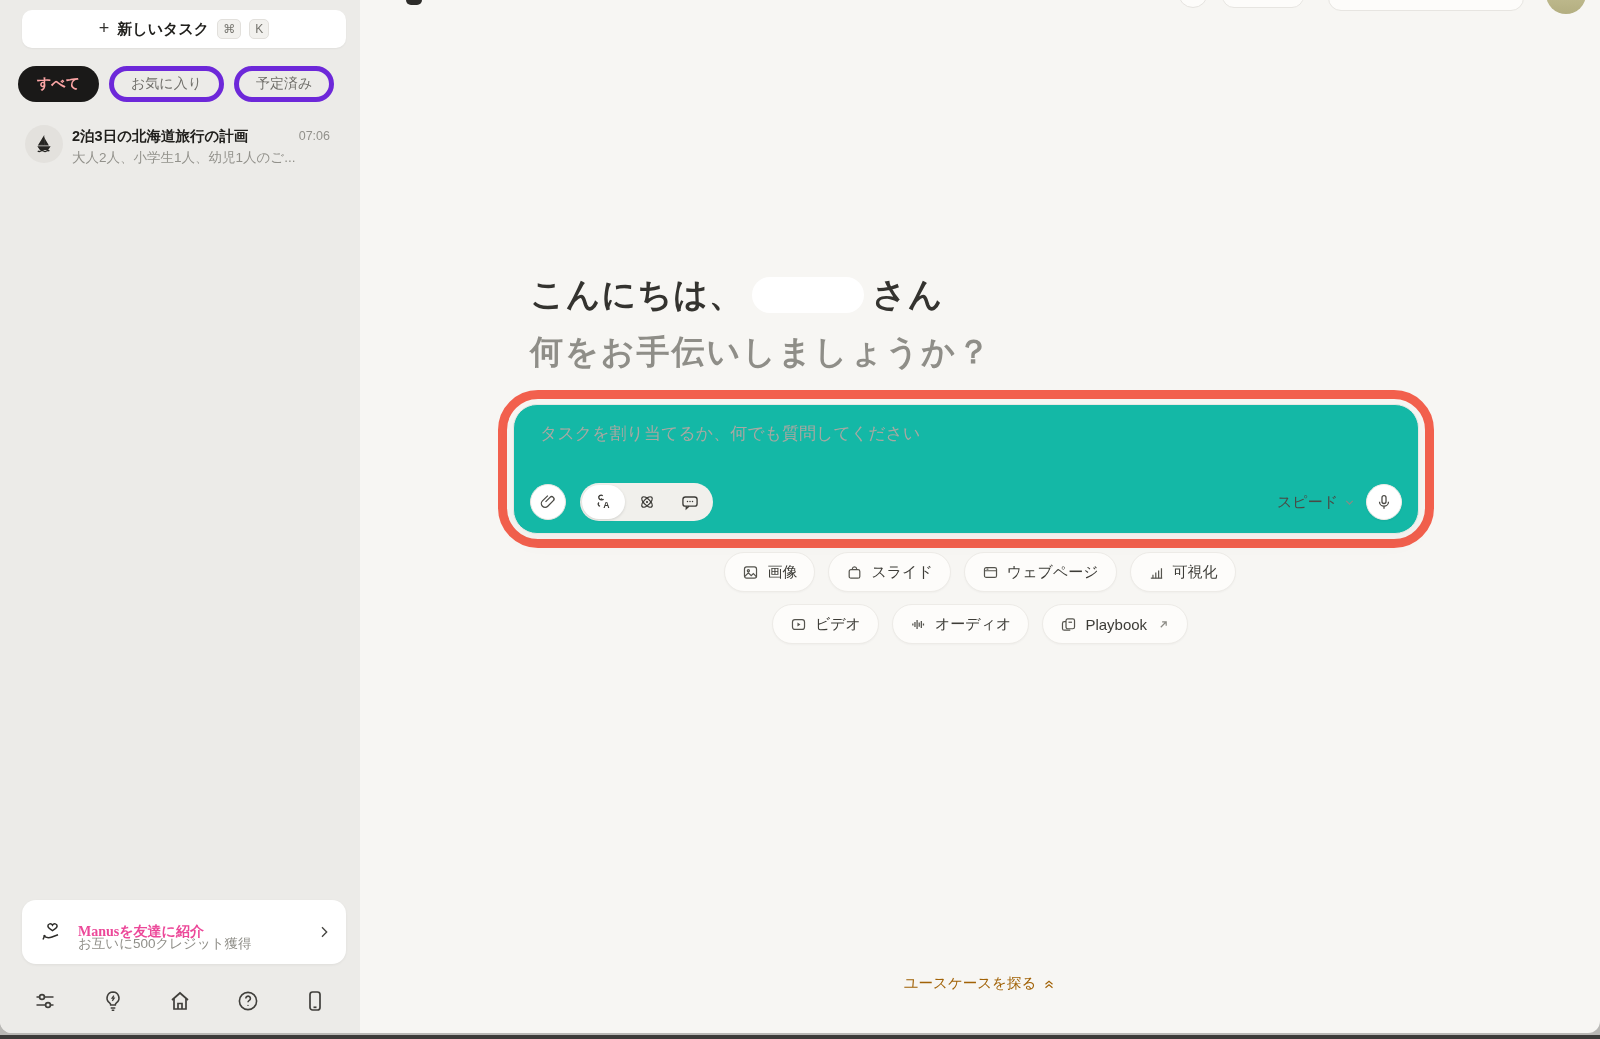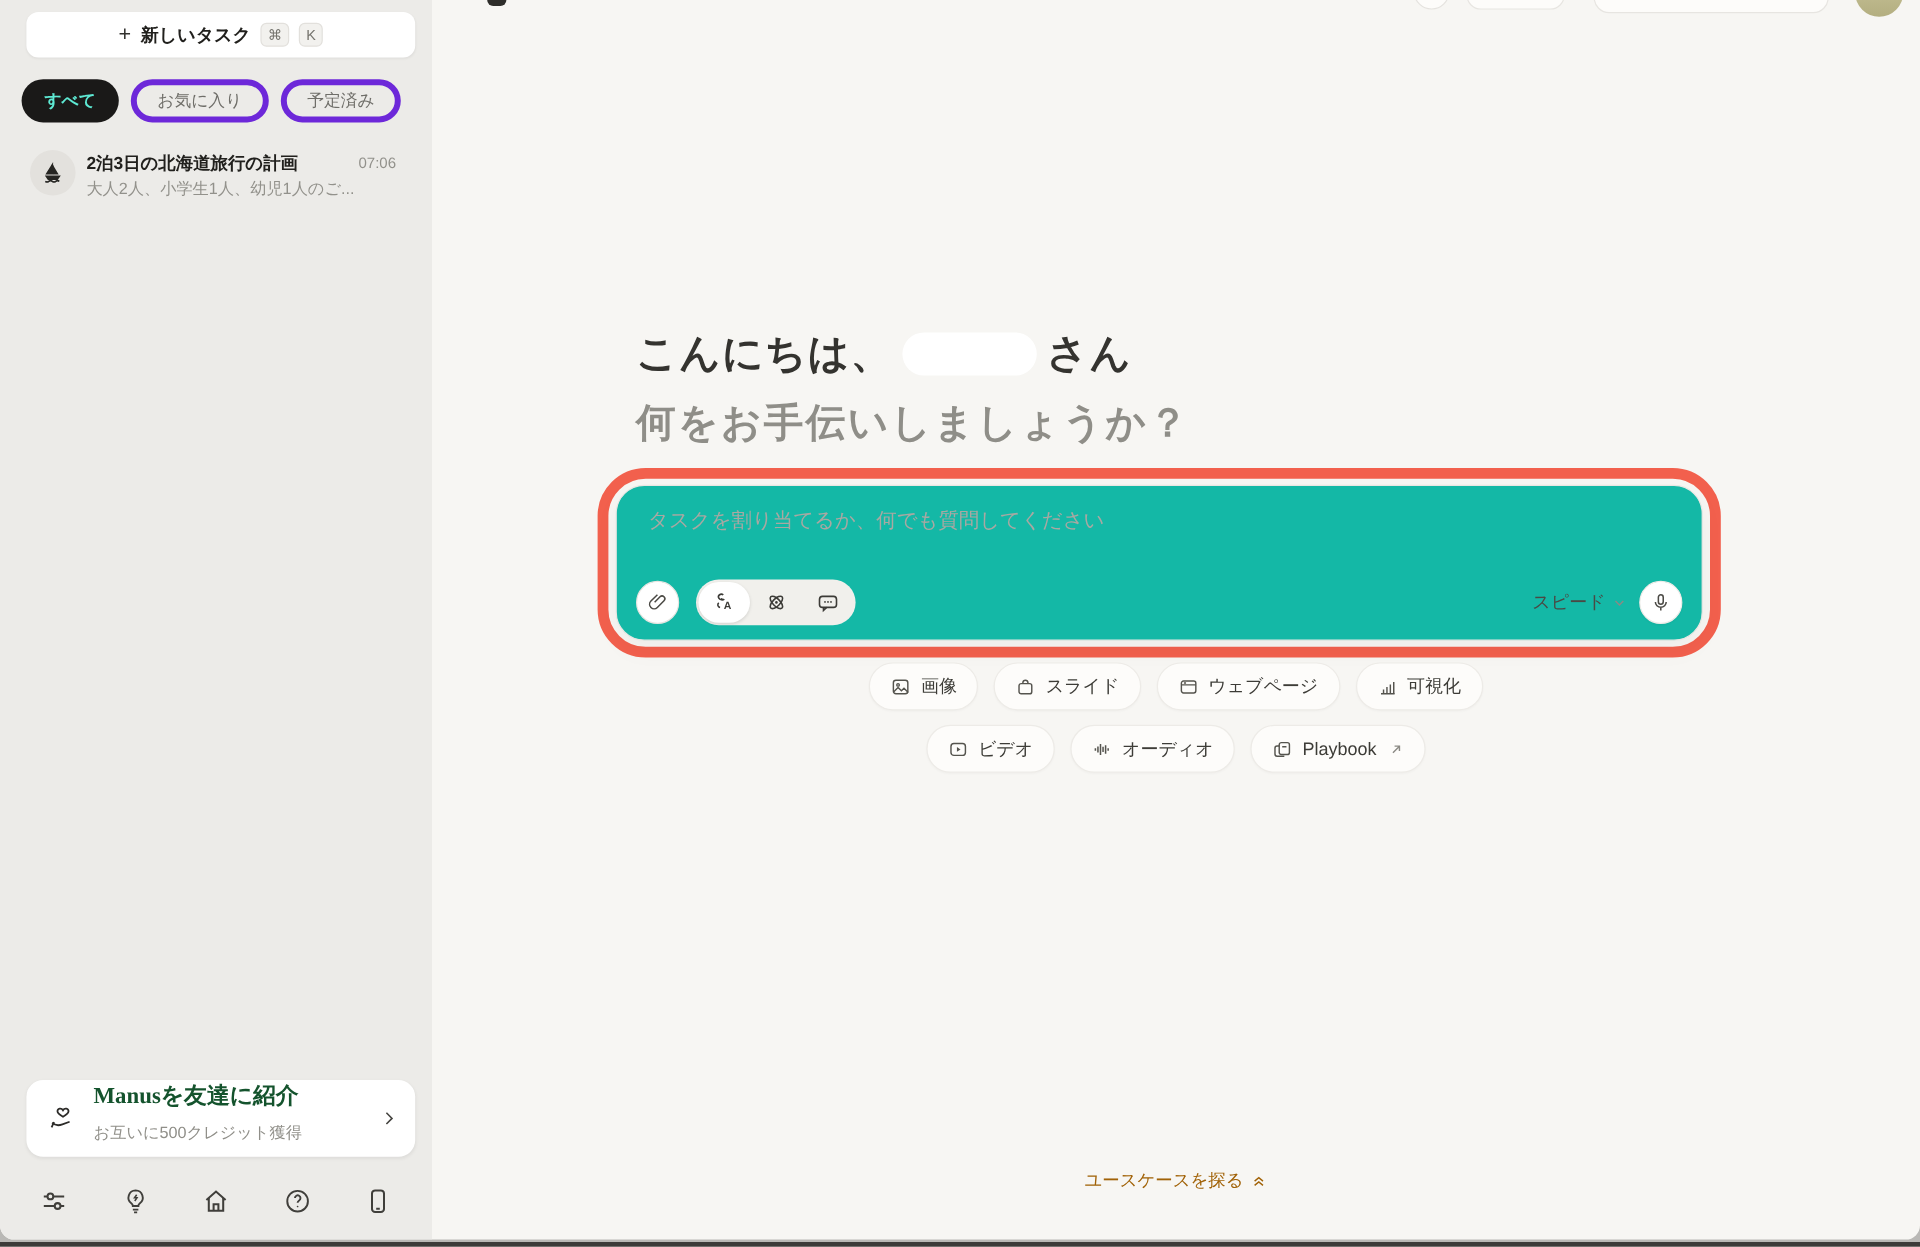--- a/index.html
+++ b/index.html
@@ -18,37 +18,37 @@
   .new-task-btn { position:absolute; left:22px; top:10px; width:324px; height:38px; background:#ffffff;
     border-radius:10px; box-shadow:0 1px 2px rgba(0,0,0,.05); display:flex; align-items:center;
     justify-content:center; gap:8px; cursor:pointer; }
   .new-task-btn .plus { font-size:18px; color:#33322f; font-weight:400; line-height:1; margin-top:-2px; }
   .new-task-btn .label { font-size:15px; color:#21201d; font-weight:600; }
   .keycap { min-width:20px; height:20px; padding:0 5px; background:#f2f1ee; border:1px solid #e2e0dc;
     border-radius:5px; font-size:12px; color:#75746e; display:flex; align-items:center; justify-content:center; }
 
   .filters { position:absolute; left:18px; top:66px; display:flex; gap:10px; }
   .pill { height:36px; border-radius:18px; display:flex; align-items:center; font-size:14px; cursor:pointer; }
-  .pill.active { background:#1a1918; color:#5eead4; padding:0 19px; font-weight:600; }
+  .pill.active { background:#1a1918; color:#fca5a5; padding:0 19px; font-weight:600; }
   .pill.inactive { border:5px solid #6d28d9; color:#6f6e69; padding:0 17px; }
 
   .task-item { position:absolute; left:10px; top:118px; width:340px; height:60px; border-radius:12px; cursor:pointer; }
   .task-avatar { position:absolute; left:15px; top:7px; width:38px; height:38px; border-radius:50%;
     background:#e3e1dd; display:flex; align-items:center; justify-content:center; color:#262522; }
   .task-title { position:absolute; left:62px; top:9px; width:230px; font-size:14.5px; font-weight:700;
     color:#21201d; white-space:nowrap; overflow:hidden; }
   .task-time { position:absolute; right:20px; top:11px; font-size:12.5px; color:#92918b; }
   .task-sub { position:absolute; left:62px; top:31px; width:262px; font-size:13.5px; color:#92918b;
     white-space:nowrap; overflow:hidden; text-overflow:ellipsis; }
 
   .referral { position:absolute; left:22px; top:900px; width:324px; height:64px; background:#ffffff;
     border-radius:14px; box-shadow:0 1px 3px rgba(0,0,0,.06); cursor:pointer; }
   .referral .ricon { position:absolute; left:18px; top:20px; color:#2c2b28; }
-  .referral .rtitle { position:absolute; left:56px; top:0; font-family:"Liberation Serif","DejaVu Serif",serif;
-    font-size:19px; font-weight:700; color:#14532d; }
+  .referral .rtitle { position:absolute; left:56px; top:23px; font-family:"Liberation Serif","DejaVu Serif",serif;
+    font-size:14px; font-weight:700; color:#ec4899; }
   .referral .rsub { position:absolute; left:56px; top:35px; font-size:13.5px; color:#908f89; }
   .referral .rchev { position:absolute; right:14px; top:24px; color:#454440; }
 
   .side-footer { position:absolute; left:32px; top:988px; width:296px; display:flex; justify-content:space-between; }
   .sf-btn { width:26px; height:26px; color:#403f3b; cursor:pointer; display:flex; align-items:center; justify-content:center; }
 
   
   .logo-sliver { position:absolute; left:406px; top:0; width:16px; height:5px; background:#2e2d2a; border-radius:0 0 8px 8px; }
   .tr-circle { position:absolute; left:1178px; top:-22px; width:30px; height:30px; border-radius:50%;
     background:#fdfcfa; border:1px solid #e5e3df; }

